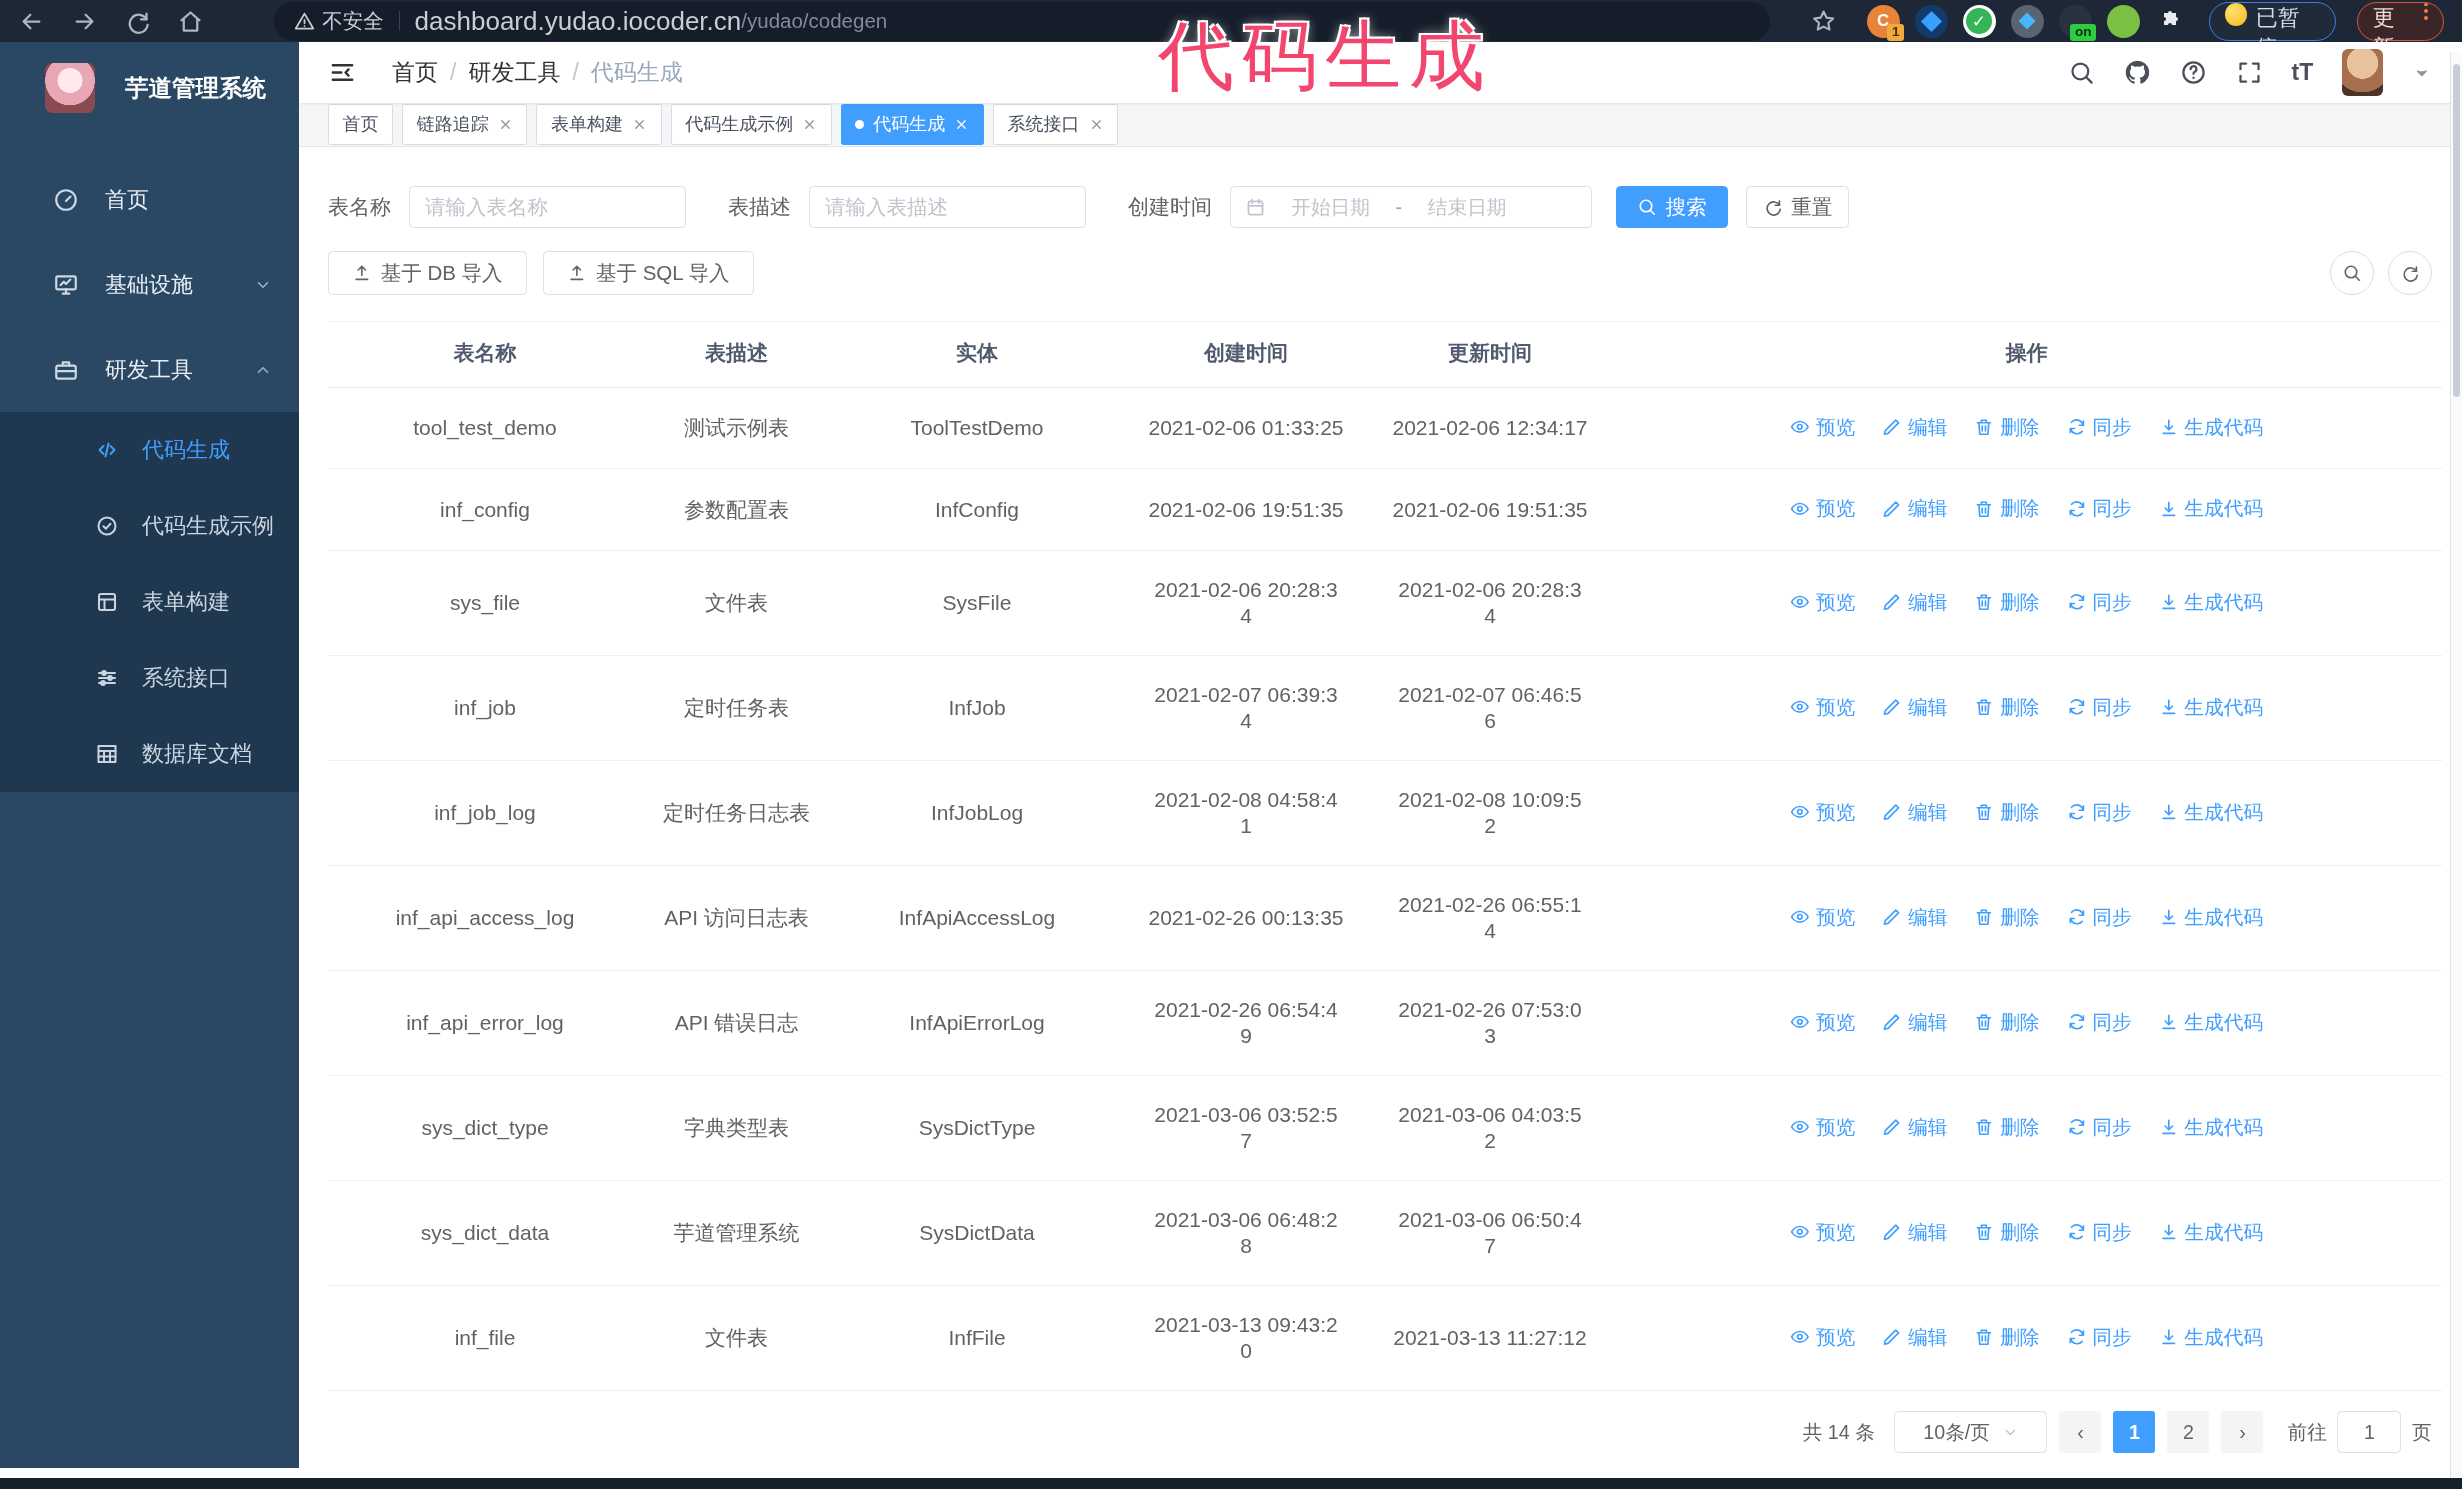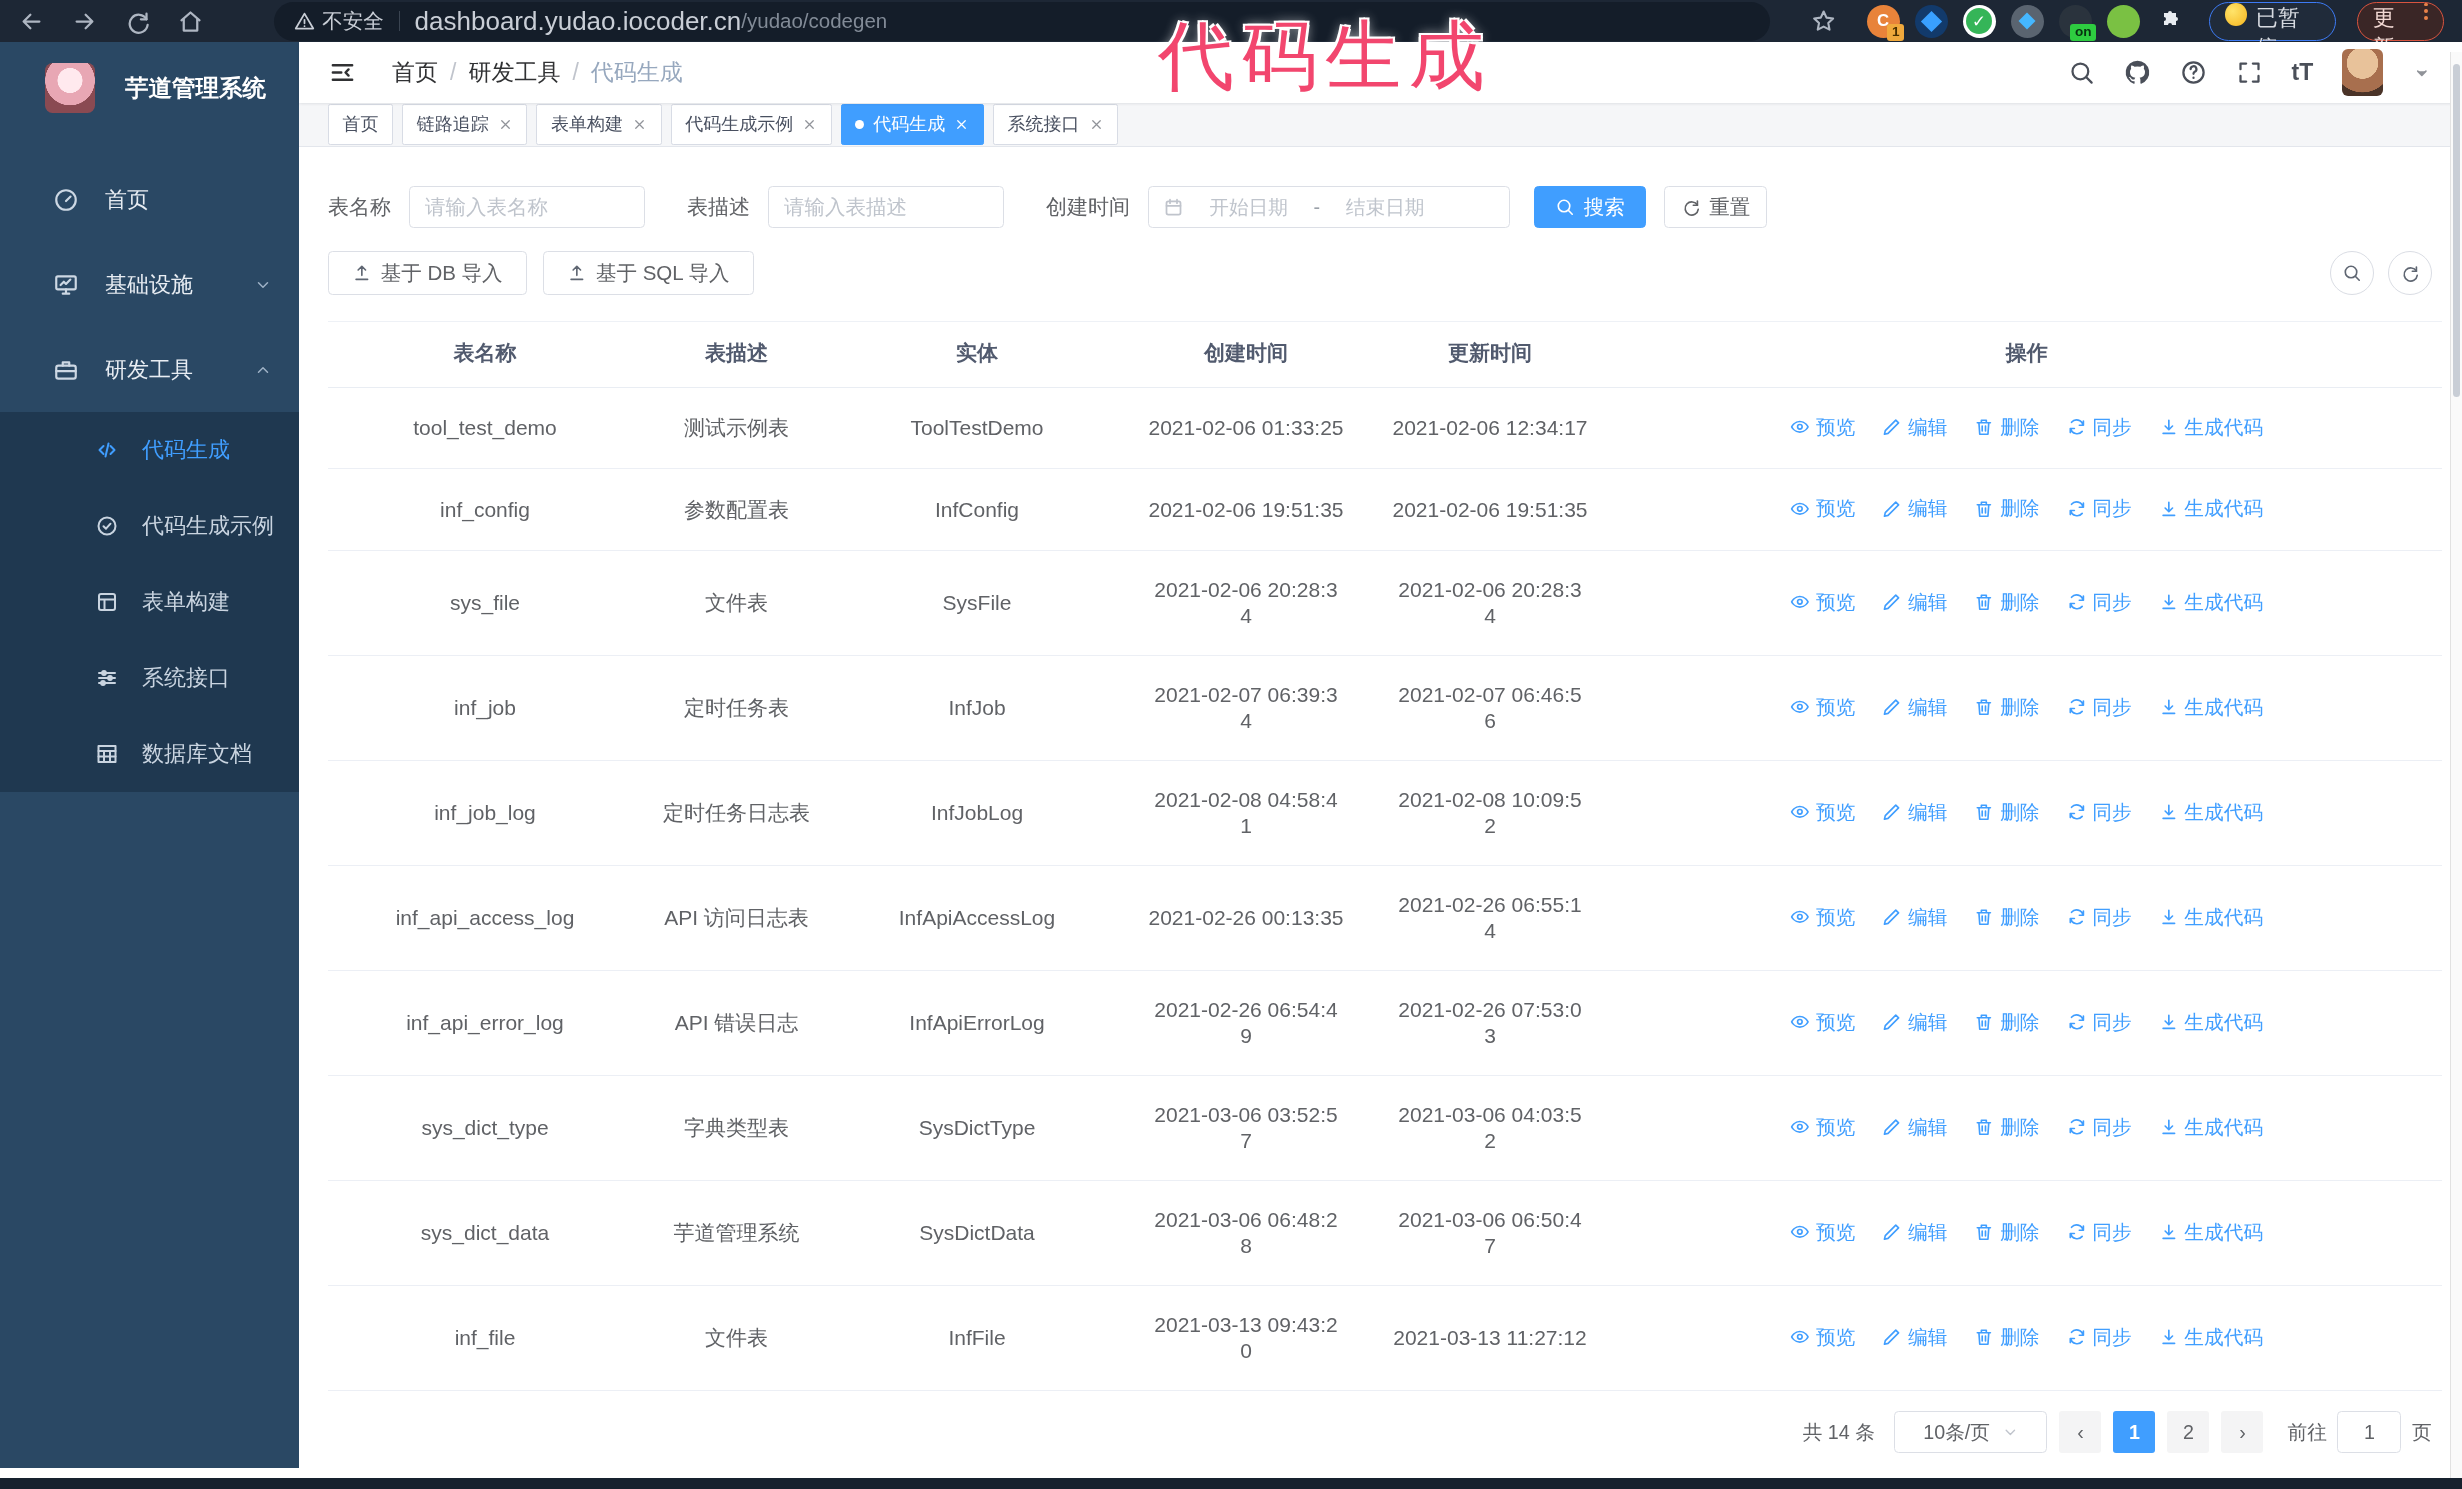--- a/index.html
+++ b/index.html
@@ -76,21 +76,21 @@
   .chip{height:39px;background:#fff;border:0.8px solid #d8dce5;border-radius:2.3px;display:flex;align-items:center;gap:9px;padding:0 13.6px;font-size:18px;color:#495060;cursor:pointer;}
   .chip .x{width:15px;height:15px;color:#909399;}
   .chip.active{background:#409eff;border-color:#409eff;color:#fff;}
   .chip.active .dot{width:9px;height:9px;border-radius:50%;background:#fff;}
   .chip.active .x{color:#fff;}
 
   
   .content{flex:1;padding:23px 19.7px 0 29px;position:relative;}
   .filter-row{display:flex;align-items:center;margin:16.7px 0 23px;}
   .f-label{font-size:21px;color:#606266;margin-right:18px;white-space:nowrap;}
-  .f-input{width:236px;height:42px;border:0.8px solid #dcdfe6;border-radius:4.5px;box-sizing:border-box;padding:0 15px;font-size:20.5px;color:#303133;outline:none;background:#fff;margin-right:42px;}
+  .f-input{width:277px;height:42px;border:0.8px solid #dcdfe6;border-radius:4.5px;box-sizing:border-box;padding:0 15px;font-size:20.5px;color:#303133;outline:none;background:#fff;margin-right:42px;}
   .f-input::placeholder{color:#bfc4cc;}
   .date-box{width:362px;height:42px;border:0.8px solid #dcdfe6;border-radius:4.5px;box-sizing:border-box;display:flex;align-items:center;padding:0 13.6px;gap:6px;background:#fff;}
   .date-box .cal{width:21px;height:21px;color:#c0c4cc;flex:0 0 21px;}
   .date-input{border:none;outline:none;width:114px;font-size:19.7px;text-align:center;color:#303133;background:transparent;}
   .date-input::placeholder{color:#bfc4cc;}
   .range-sep{color:#9aa0a8;font-size:19.7px;}
   .btn{height:42px;border-radius:4.5px;display:flex;align-items:center;justify-content:center;gap:9px;font-size:20.5px;cursor:pointer;box-sizing:border-box;}
   .btn .bic{width:19.7px;height:19.7px;}
   .btn-primary{background:#409eff;color:#fff;border:0.8px solid #409eff;width:112px;margin-left:24px;}
   .btn-plain{background:#fff;color:#606266;border:0.8px solid #dcdfe6;width:103px;margin-left:18px;}

